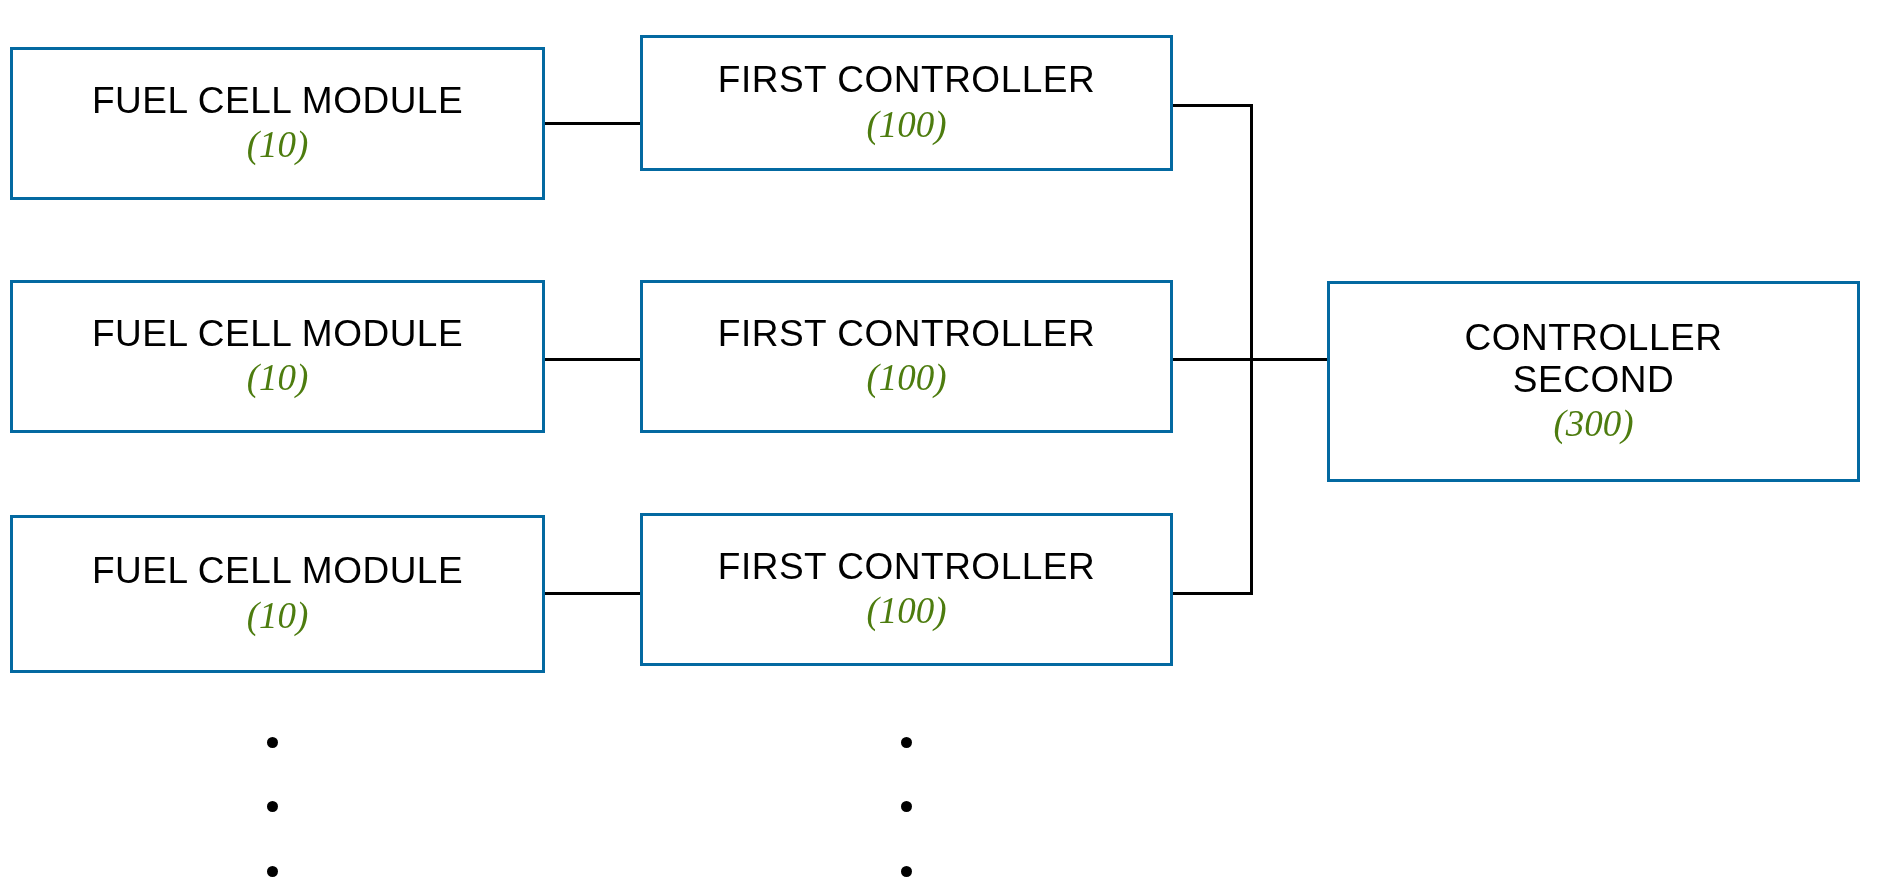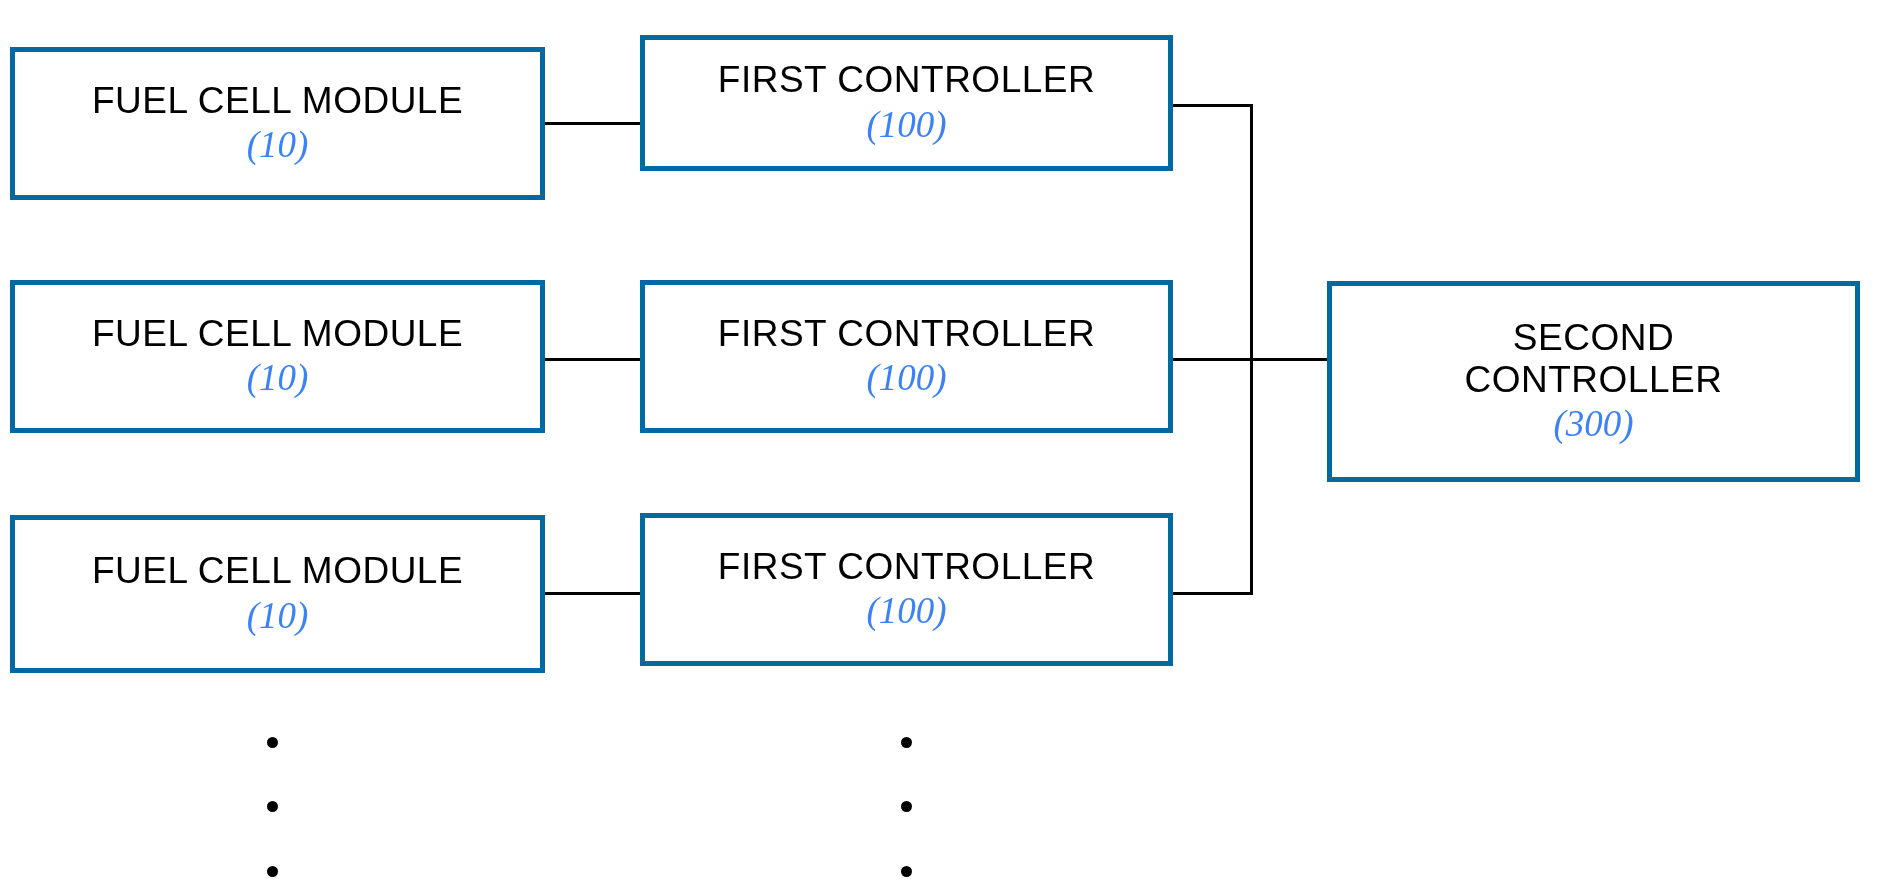--- a/index.html
+++ b/index.html
@@ -14,21 +14,21 @@
   #diagram-canvas {
     position: relative;
     width: 1879px;
     height: 879px;
     background: #ffffff;
     overflow: hidden;
   }
   .node-box {
     position: absolute;
     box-sizing: border-box;
-    border: 5px solid #0369a1;
+    border: 3px solid #0369a1;
     background: #ffffff;
     display: flex;
     flex-direction: column;
     align-items: center;
     justify-content: center;
     text-align: center;
   }
   .node-title {
     font-family: "Liberation Sans", sans-serif;
     font-size: 37px;
@@ -36,21 +36,21 @@
     letter-spacing: 0.5px;
     color: #000000;
     white-space: nowrap;
     font-weight: 400;
   }
   .node-ref {
     font-family: "Liberation Serif", serif;
     font-style: italic;
     font-size: 37px;
     line-height: 1.18;
-    color: #3b82f6;
+    color: #4d7c0f;
     white-space: nowrap;
     margin-top: 2px;
   }
   
   .wire-h {
     position: absolute;
     height: 0;
     border-top: 3px solid #000000;
   }
   .wire-v {
@@ -113,22 +113,22 @@
     <div class="node-ref">(100)</div>
   </div>
 
   <div class="wire-h" style="left:545px; top:592px; width:95px;"></div>
 
   <div class="wire-h" style="left:1173px; top:592px; width:80px;"></div>
 
   <div class="wire-v" style="left:1250px; top:104px; height:491px;"></div>
 
   <div class="node-box" style="left:1327px; top:281px; width:533px; height:201px;">
+    <div class="node-title">CONTROLLER</div>
     <div class="node-title">SECOND</div>
-    <div class="node-title">CONTROLLER</div>
     <div class="node-ref">(300)</div>
   </div>
 
   <div class="ellipsis-col" style="left:0; top:0;">
     <div class="ellipsis-dot" style="left:267px; top:737px;"></div>
     <div class="ellipsis-dot" style="left:267px; top:801px;"></div>
     <div class="ellipsis-dot" style="left:267px; top:866px;"></div>
   </div>
 
   <div class="ellipsis-col" style="left:0; top:0;">

